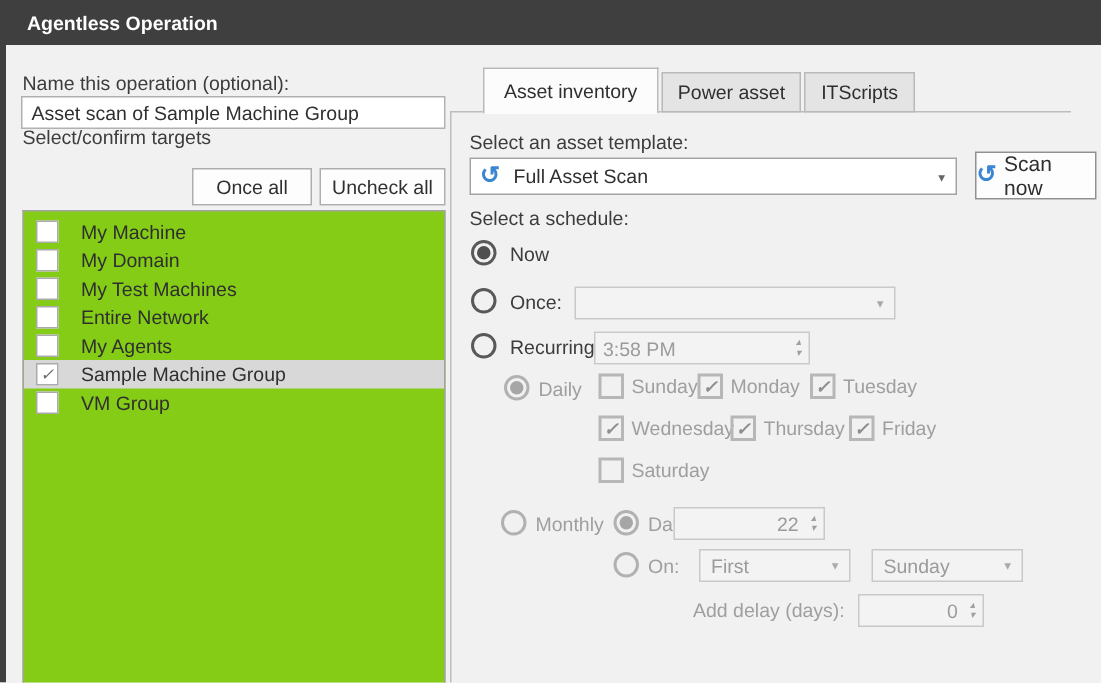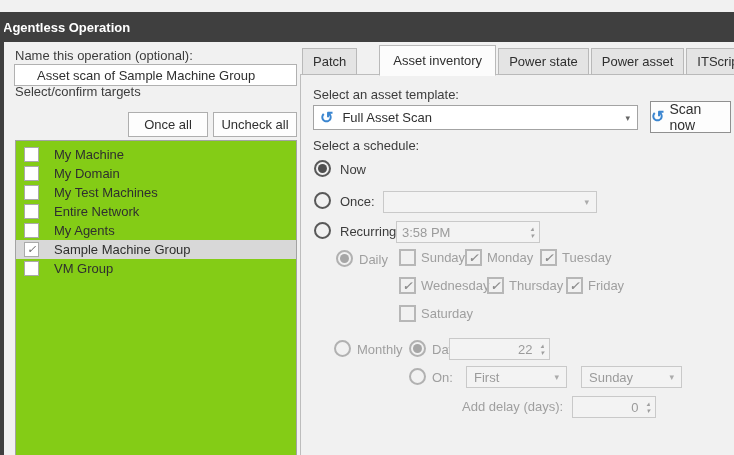--- a/index.html
+++ b/index.html
@@ -5,33 +5,33 @@
   * { margin:0; padding:0; box-sizing:border-box; }
   html,body { width:734px; height:455px; overflow:hidden; }
   body {
     font-family:"Liberation Sans", sans-serif;
     background:#f1f1f1;
     position:relative;
     font-size:13px;
     color:#333;
   }
   .titlebar {
-    position:absolute; left:0; top:12px; width:734px; height:30px;
+    position:absolute; left:0; top:0; width:734px; height:30px;
     background:#3f3f3f; color:#fff; font-weight:bold;
-    display:flex; align-items:center; padding-left:3px; font-size:13px;
+    display:flex; align-items:center; padding-left:18px; font-size:13px;
   }
   .win-left-border { position:absolute; left:0; top:30px; width:4px; height:425px; background:#3f3f3f; }
 
   .lbl { position:absolute; color:#3c3c3c; white-space:nowrap; }
   .dis-lbl { color:#9f9f9f; }
 
   .textbox {
     position:absolute; left:14px; top:64px; width:283px; height:22px;
     background:#fff; border:1px solid #b1b1b1;
-    display:flex; align-items:center; padding-left:22px; color:#2f2f2f;
+    display:flex; align-items:center; padding-left:6px; color:#2f2f2f;
   }
   .btn {
     position:absolute; height:25px; background:#fdfdfd; border:1px solid #aeaeae;
     display:flex; align-items:center; justify-content:center; color:#2f2f2f; cursor:default;
   }
   .listbox {
     position:absolute; left:15px; top:140px; width:282px; height:329px;
     background:#84cc16; border:1px solid #a3a3a3; padding-top:4px; overflow:hidden;
   }
   .lrow { height:19px; display:flex; align-items:center; padding-left:8px; }
@@ -164,23 +164,21 @@
     <span class="lcb">
         <i></i>
       </span>
     <span class="llabel">VM Group</span>
   </div>
 </div>
 
 <div class="panel"></div>
 
 <div class="tabs">
-  <div class="tab"><span>Patch</span></div>
   <div class="tab active"><span>Asset inventory</span></div>
-  <div class="tab"><span>Power state</span></div>
   <div class="tab"><span>Power asset</span></div>
   <div class="tab"><span>ITScripts</span></div>
 </div>
 
 <div class="lbl" style="left:313px;top:87px">Select an asset template:</div>
 
 <div class="dd" style="left:313px;top:105px;width:325px;height:25px;padding-left:6px">
   <span class="refresh">↺</span>
   <span style="margin-left:9px;color:#2f2f2f">Full Asset Scan</span>
   <span class="arrow">▾</span>

